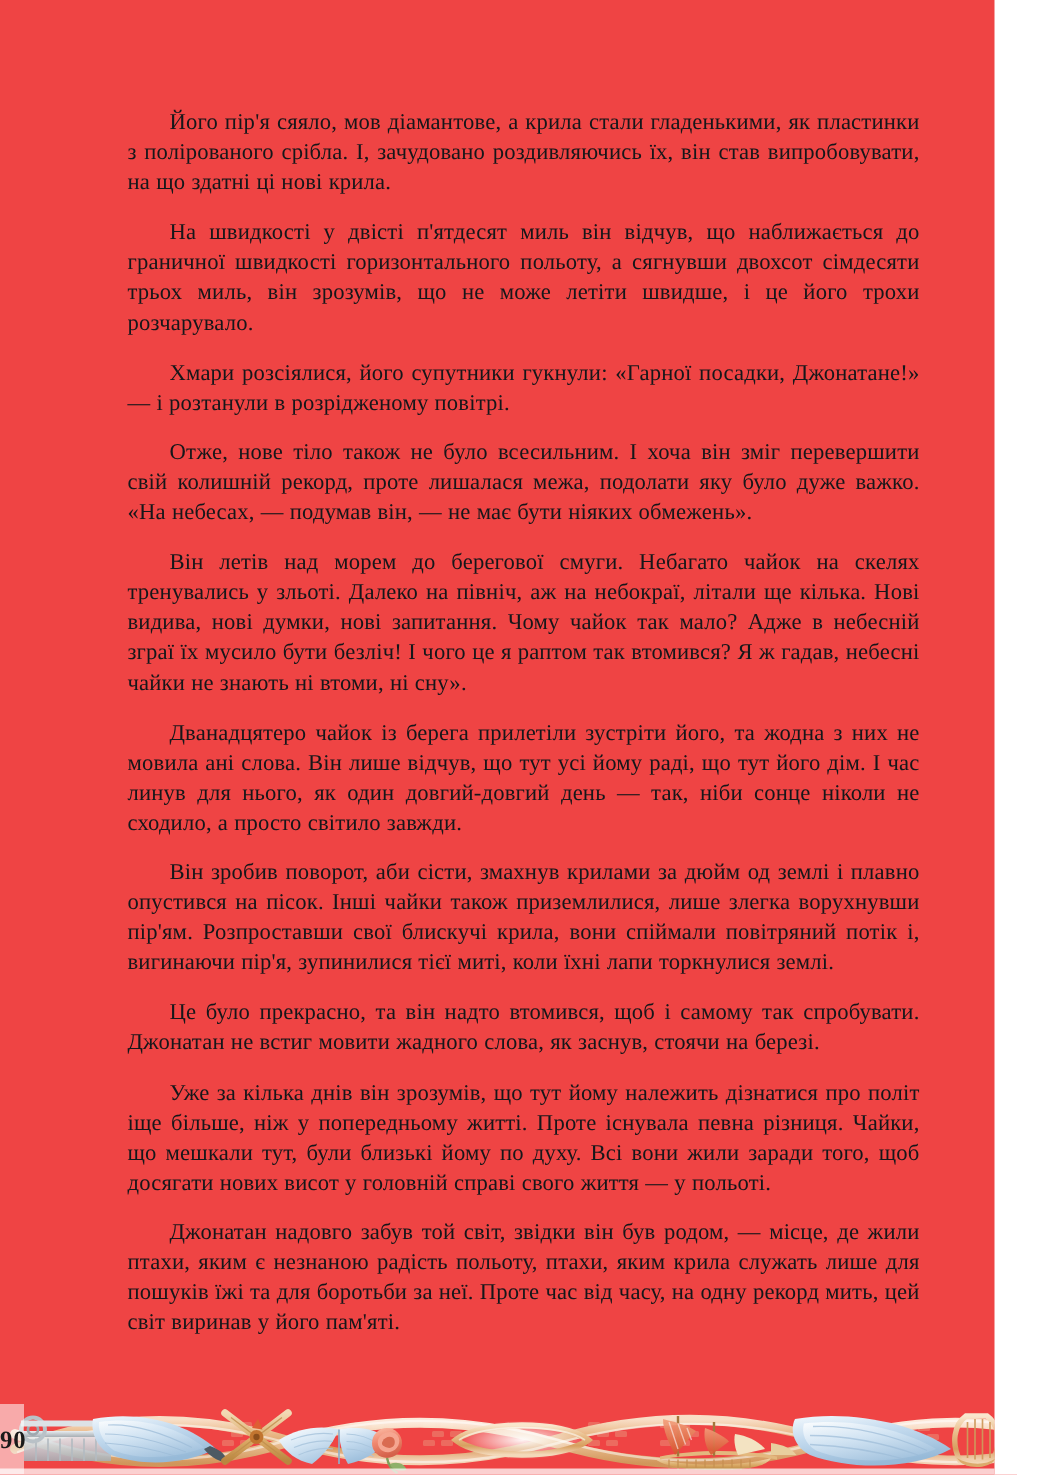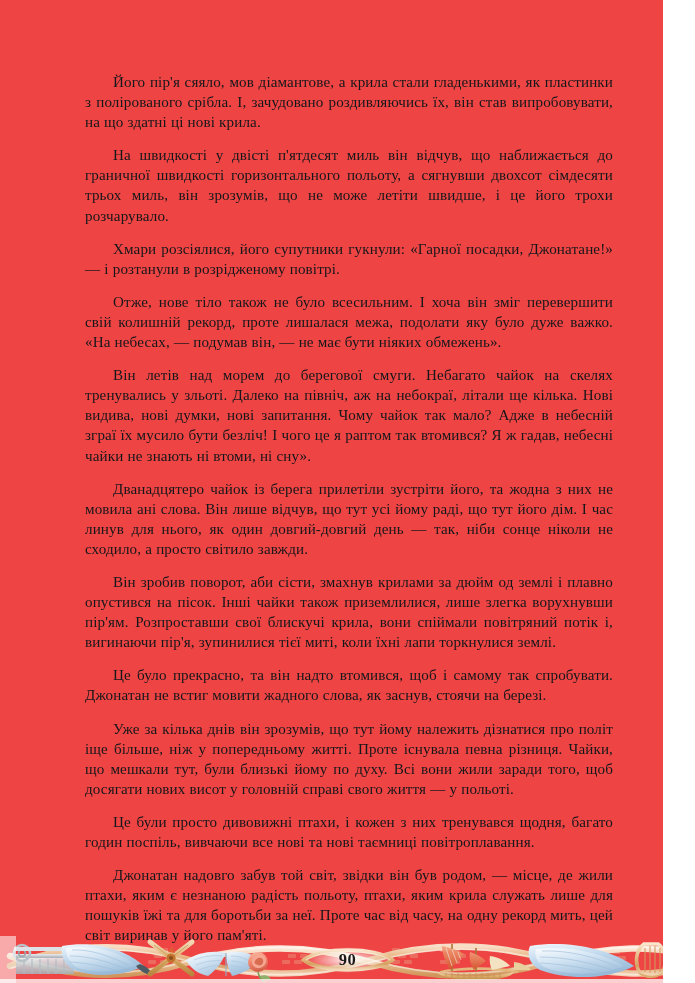--- a/index.html
+++ b/index.html
@@ -45,21 +45,20 @@
     top: 936px;
     width: 695px;
     height: 47px;
   }
   .footer svg { display: block; }
   .pagenum {
     position: absolute;
     left: 0;
     top: 950px;
     width: 695px;
-    text-align: center;
     font-family: "Liberation Serif", "DejaVu Serif", serif;
     font-weight: bold;
     font-size: 16.5px;
     color: #1a1a1a;
     letter-spacing: 0.5px;
     z-index: 5;
   }
 </style>
 </head>
 <body>
@@ -69,21 +68,20 @@
   <div class="textblock">
     <p class="para">Його пір'я сяяло, мов діамантове, а крила стали гладенькими, як пластинки з полірованого срібла. І, зачудовано роздивляючись їх, він став випробовувати, на що здатні ці нові крила.</p>
     <p class="para">На швидкості у двісті п'ятдесят миль він відчув, що наближається до граничної швидкості горизонтального польоту, а сягнувши двохсот сімдесяти трьох миль, він зрозумів, що не може летіти швидше, і це його трохи розчарувало.</p>
     <p class="para">Хмари розсіялися, його супутники гукнули: «Гарної посадки, Джонатане!» — і розтанули в розрідженому повітрі.</p>
     <p class="para">Отже, нове тіло також не було всесильним. І хоча він зміг перевершити свій колишній рекорд, проте лишалася межа, подолати яку було дуже важко. «На небесах, — подумав він, — не має бути ніяких обмежень».</p>
     <p class="para">Він летів над морем до берегової смуги. Небагато чайок на скелях тренувались у зльоті. Далеко на північ, аж на небокраї, літали ще кілька. Нові видива, нові думки, нові запитання. Чому чайок так мало? Адже в небесній зграї їх мусило бути безліч! І чого це я раптом так втомився? Я ж гадав, небесні чайки не знають ні втоми, ні сну».</p>
     <p class="para">Дванадцятеро чайок із берега прилетіли зустріти його, та жодна з них не мовила ані слова. Він лише відчув, що тут усі йому раді, що тут його дім. І час линув для нього, як один довгий-довгий день — так, ніби сонце ніколи не сходило, а просто світило завжди.</p>
     <p class="para">Він зробив поворот, аби сісти, змахнув крилами за дюйм од землі і плавно опустився на пісок. Інші чайки також приземлилися, лише злегка ворухнувши пір'ям. Розпроставши свої блискучі крила, вони спіймали повітряний потік і, вигинаючи пір'я, зупинилися тієї миті, коли їхні лапи торкнулися землі.</p>
     <p class="para">Це було прекрасно, та він надто втомився, щоб і самому так спробувати. Джонатан не встиг мовити жадного слова, як заснув, стоячи на березі.</p>
     <p class="para">Уже за кілька днів він зрозумів, що тут йому належить дізнатися про політ іще більше, ніж у попередньому житті. Проте існувала певна різниця. Чайки, що мешкали тут, були близькі йому по духу. Всі вони жили заради того, щоб досягати нових висот у головній справі свого життя — у польоті.</p>
-    <p class="para">Це були просто дивовижні птахи, і кожен з них тренувався щодня, багато годин поспіль, вивчаючи все нові та нові таємниці повітроплавання.</p>
     <p class="para">Джонатан надовго забув той світ, звідки він був родом, — місце, де жили птахи, яким є незнаною радість польоту, птахи, яким крила служать лише для пошуків їжі та для боротьби за неї. Проте час від часу, на одну рекорд мить, цей світ виринав у його пам'яті.</p>
   </div>
 
   <div class="footer">
     <svg width="695" height="47" viewBox="0 0 695 47" xmlns="http://www.w3.org/2000/svg">
       <defs>
         <linearGradient id="gRib" x1="0" y1="0" x2="0" y2="1">
           <stop offset="0%" stop-color="#f9e6cd"></stop>
           <stop offset="35%" stop-color="#e9be8b"></stop>
           <stop offset="70%" stop-color="#d79f5f"></stop>

